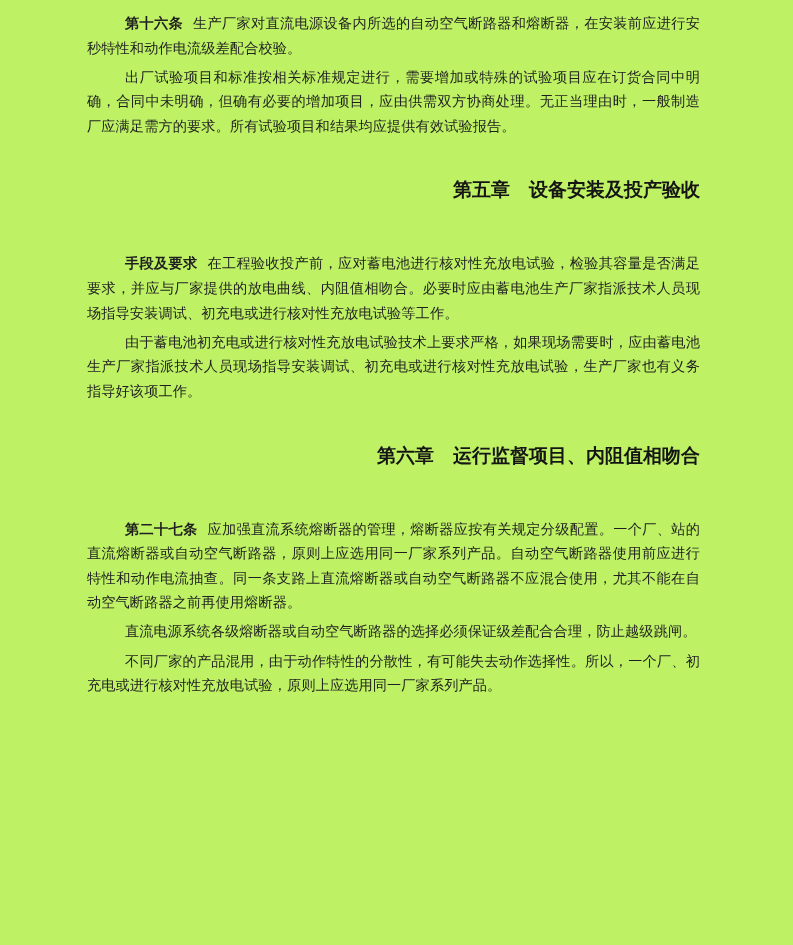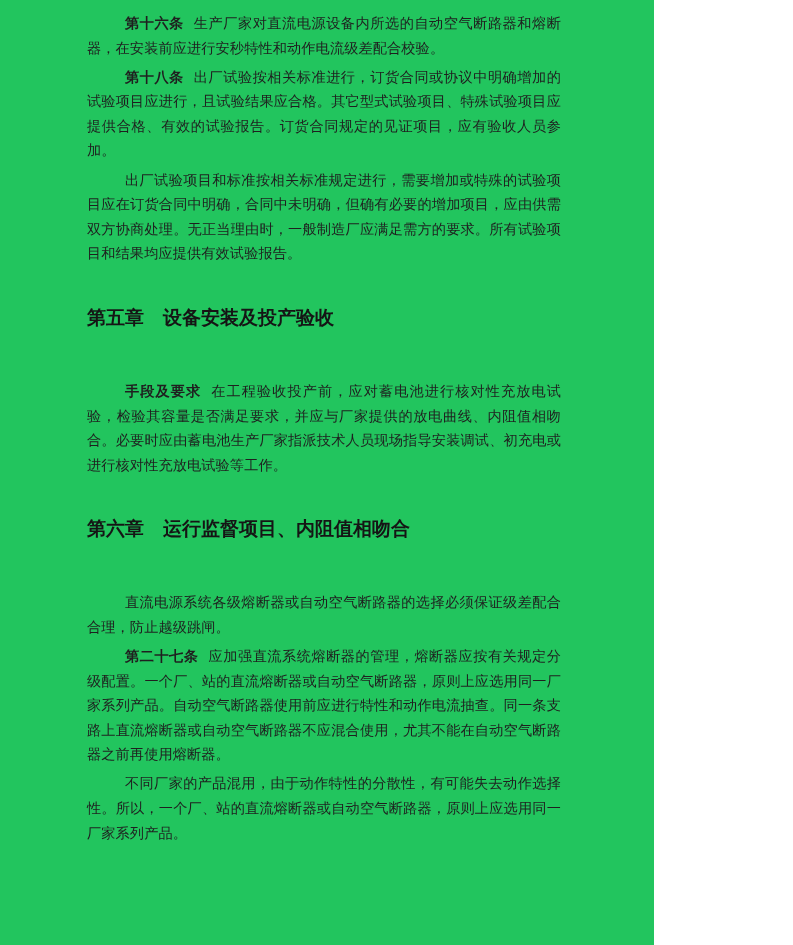--- a/index.html
+++ b/index.html
@@ -2,25 +2,25 @@
 <html><head>
 <meta charset="utf-8">
 <style>
   html, body {
     margin: 0;
     padding: 0;
     background: #ffffff;
   }
   .page {
     position: relative;
-    width: 654px;
+    width: 793px;
     height: 945px;
     box-sizing: border-box;
     padding: 11px 93px 0 87px;
-    background: #22c55e;
+    background: #bef264;
     overflow: hidden;
     font-family: "Liberation Serif", "DejaVu Serif", serif;
     color: #1f1f1f;
   }
   p.para {
     margin: 0 0 4.5px 0;
     font-size: 14.2px;
     line-height: 24.6px;
     text-align: justify;
     text-indent: 38px;
@@ -28,59 +28,59 @@
   }
   p.para .lead {
     font-weight: 700;
     margin-right: 10px;
   }
   h2.chapter {
     margin: 38px 0 47px 0;
     font-size: 19px;
     line-height: 28px;
     font-weight: 700;
-    text-align: left;
+    text-align: right;
     text-indent: 0;
     color: #151515;
     font-family: "Liberation Serif", "DejaVu Serif", serif;
   }
 </style>
 </head>
 <body>
 
 <div class="page">
 
   <p class="para">
     <span class="lead">第十六条</span><span>生产厂家对直流电源设备内所选的自动空气断路器和熔断器，在安装前应进行安秒特性和动作电流级差配合校验。</span>
   </p>
 
 
-  <p class="para">
-    <span class="lead">第十八条</span><span>出厂试验按相关标准进行，订货合同或协议中明确增加的试验项目应进行，且试验结果应合格。其它型式试验项目、特殊试验项目应提供合格、有效的试验报告。订货合同规定的见证项目，应有验收人员参加。</span>
-  </p>
 
   <p class="para">
     <span>出厂试验项目和标准按相关标准规定进行，需要增加或特殊的试验项目应在订货合同中明确，合同中未明确，但确有必要的增加项目，应由供需双方协商处理。无正当理由时，一般制造厂应满足需方的要求。所有试验项目和结果均应提供有效试验报告。</span>
   </p>
 
   <h2 class="chapter">第五章　设备安装及投产验收</h2>
 
   <p class="para">
     <span class="lead">手段及要求</span><span>在工程验收投产前，应对蓄电池进行核对性充放电试验，检验其容量是否满足要求，并应与厂家提供的放电曲线、内阻值相吻合。必要时应由蓄电池生产厂家指派技术人员现场指导安装调试、初充电或进行核对性充放电试验等工作。</span>
   </p>
 
 
+  <p class="para">
+    <span>由于蓄电池初充电或进行核对性充放电试验技术上要求严格，如果现场需要时，应由蓄电池生产厂家指派技术人员现场指导安装调试、初充电或进行核对性充放电试验，生产厂家也有义务指导好该项工作。</span>
+  </p>
 
   <h2 class="chapter">第六章　运行监督项目、内阻值相吻合</h2>
+
+  <p class="para">
+    <span class="lead">第二十七条</span><span>应加强直流系统熔断器的管理，熔断器应按有关规定分级配置。一个厂、站的直流熔断器或自动空气断路器，原则上应选用同一厂家系列产品。自动空气断路器使用前应进行特性和动作电流抽查。同一条支路上直流熔断器或自动空气断路器不应混合使用，尤其不能在自动空气断路器之前再使用熔断器。</span>
+  </p>
 
   <p class="para">
     <span>直流电源系统各级熔断器或自动空气断路器的选择必须保证级差配合合理，防止越级跳闸。</span>
   </p>
 
   <p class="para">
-    <span class="lead">第二十七条</span><span>应加强直流系统熔断器的管理，熔断器应按有关规定分级配置。一个厂、站的直流熔断器或自动空气断路器，原则上应选用同一厂家系列产品。自动空气断路器使用前应进行特性和动作电流抽查。同一条支路上直流熔断器或自动空气断路器不应混合使用，尤其不能在自动空气断路器之前再使用熔断器。</span>
-  </p>
-
-  <p class="para">
-    <span>不同厂家的产品混用，由于动作特性的分散性，有可能失去动作选择性。所以，一个厂、站的直流熔断器或自动空气断路器，原则上应选用同一厂家系列产品。</span>
+    <span>不同厂家的产品混用，由于动作特性的分散性，有可能失去动作选择性。所以，一个厂、初充电或进行核对性充放电试验，原则上应选用同一厂家系列产品。</span>
   </p>
 
 </div>
 
 </body></html>

